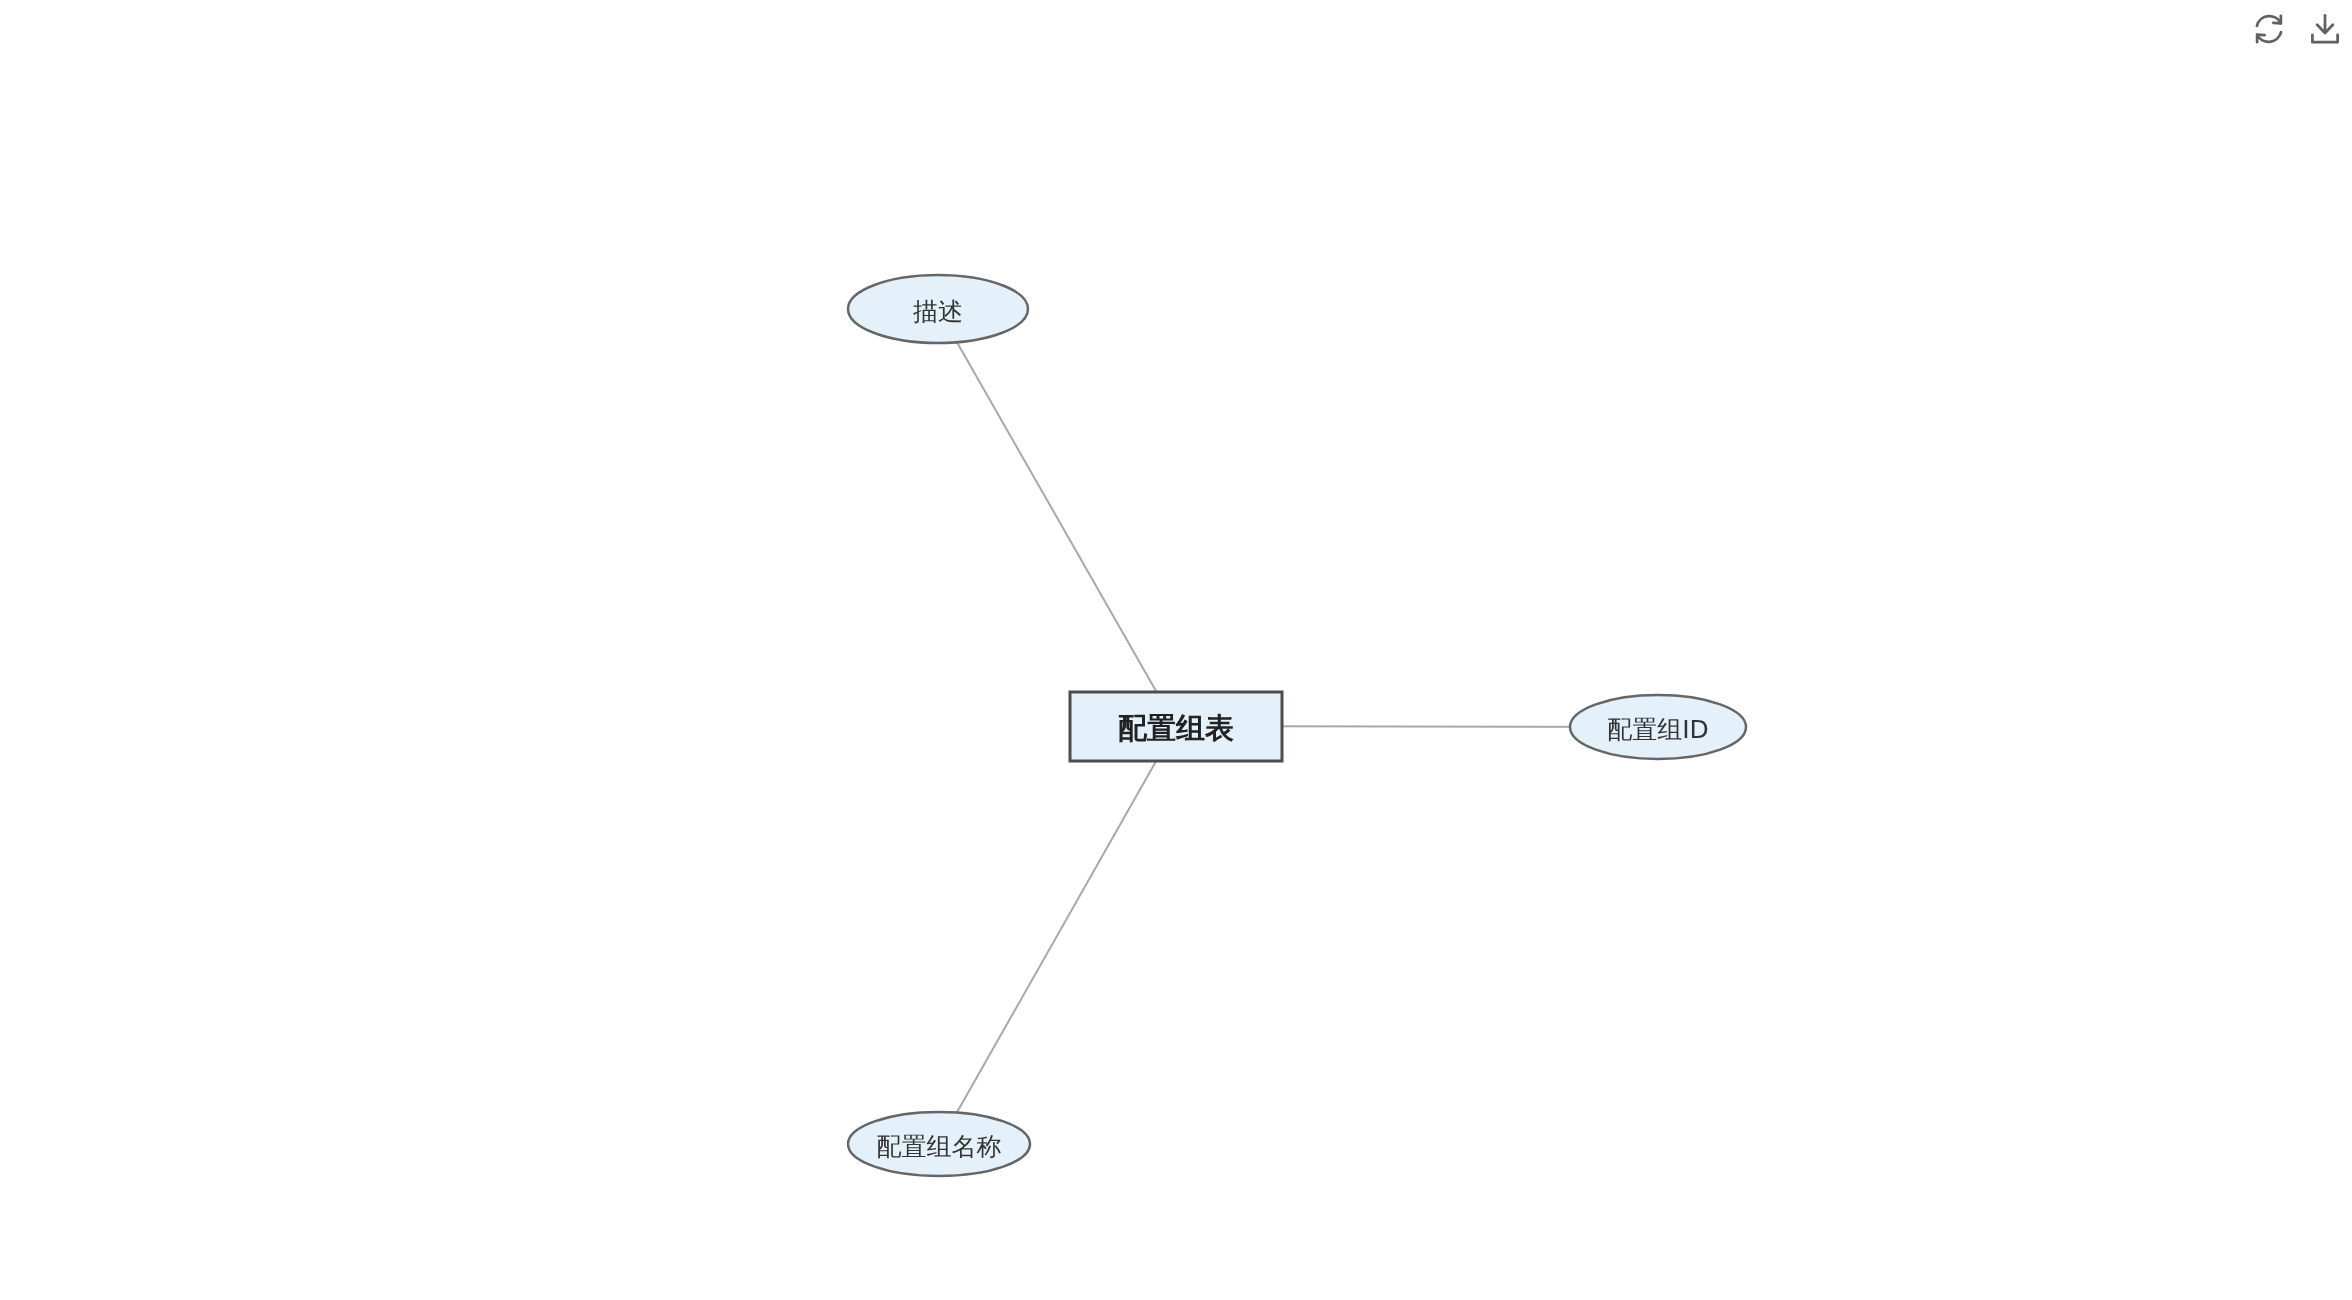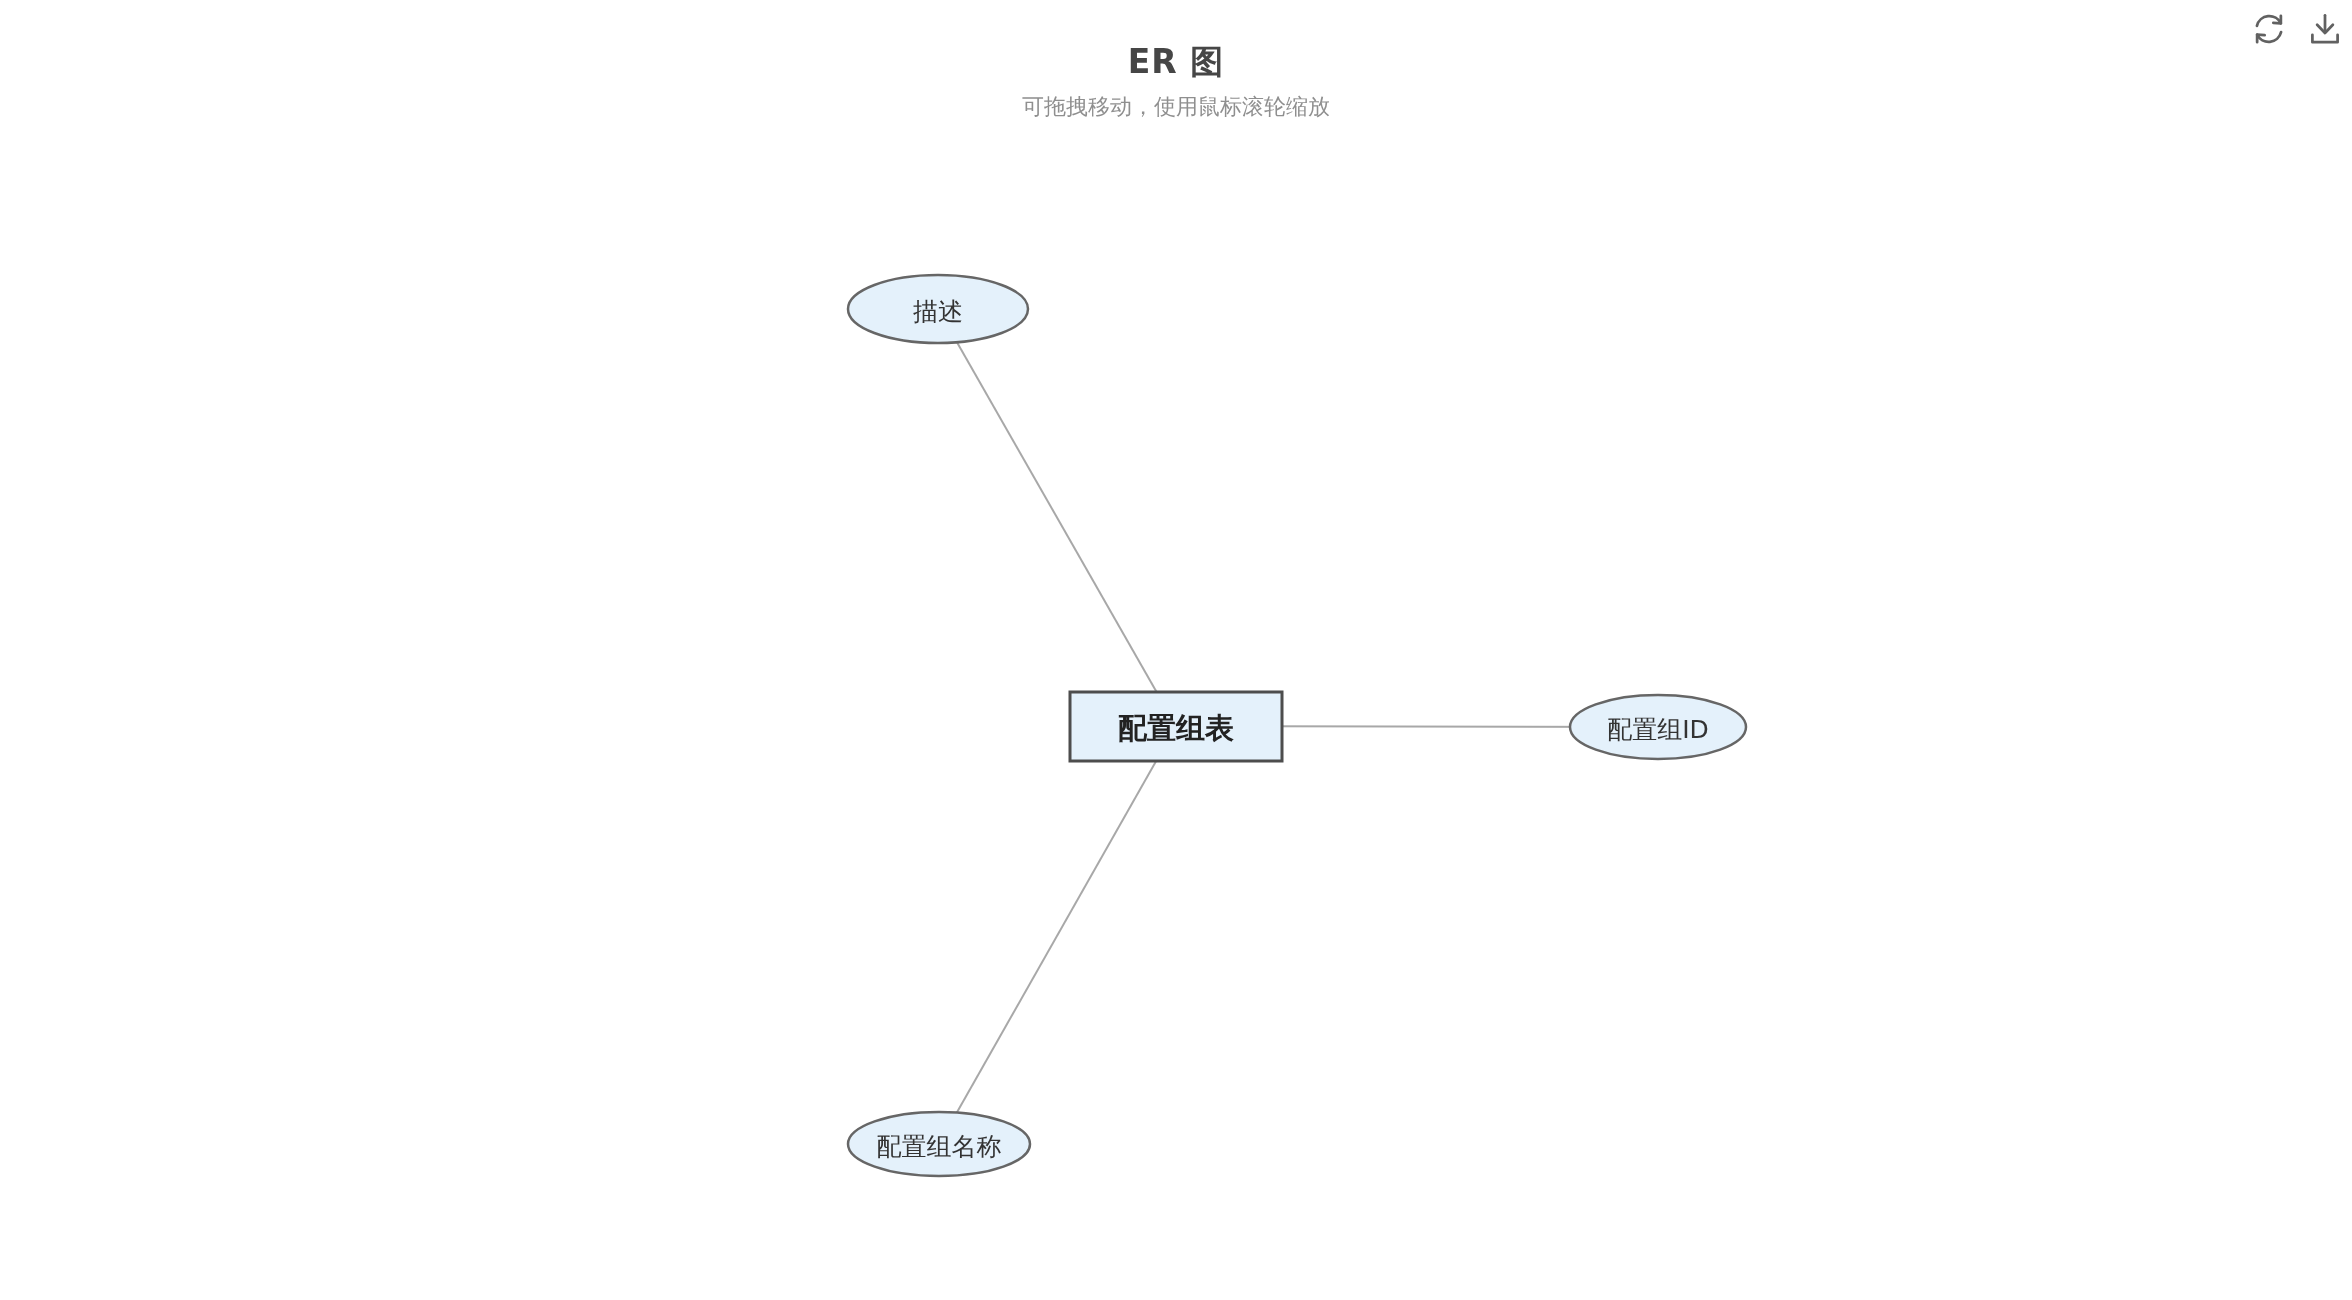--- a/index.html
+++ b/index.html
@@ -135,24 +135,20 @@
       <ellipse class="attr-ellipse" cx="939" cy="1144" rx="91" ry="32"></ellipse>
       <text class="attr-label" x="939" y="1146">配置组名称</text>
     </g>
 
     <g class="node">
       <rect class="entity-rect" x="1070" y="692" width="212" height="69"></rect>
       <text class="entity-label" x="1176" y="728">配置组表</text>
     </g>
   </svg>
 
-  <div class="chart-header">
-    <div class="chart-title">ER 图</div>
-    <div class="chart-subtitle">可拖拽移动，使用鼠标滚轮缩放</div>
-  </div>
 
   <div class="toolbox">
     <button class="tool-btn">
       <svg viewBox="0 0 40 40">
         <g fill="none" stroke="#616161" stroke-width="2.6" stroke-linecap="round" stroke-linejoin="round">
           <path d="M 8.5 17 A 12.2 12.2 0 0 1 31.3 14.6"></path>
           <polyline points="31.3,7.4 31.3,14.6 24.1,14.2"></polyline>
           <path d="M 31.5 23 A 12.2 12.2 0 0 1 8.7 25.4"></path>
           <polyline points="8.7,32.6 8.7,25.4 15.9,25.8"></polyline>
         </g>

